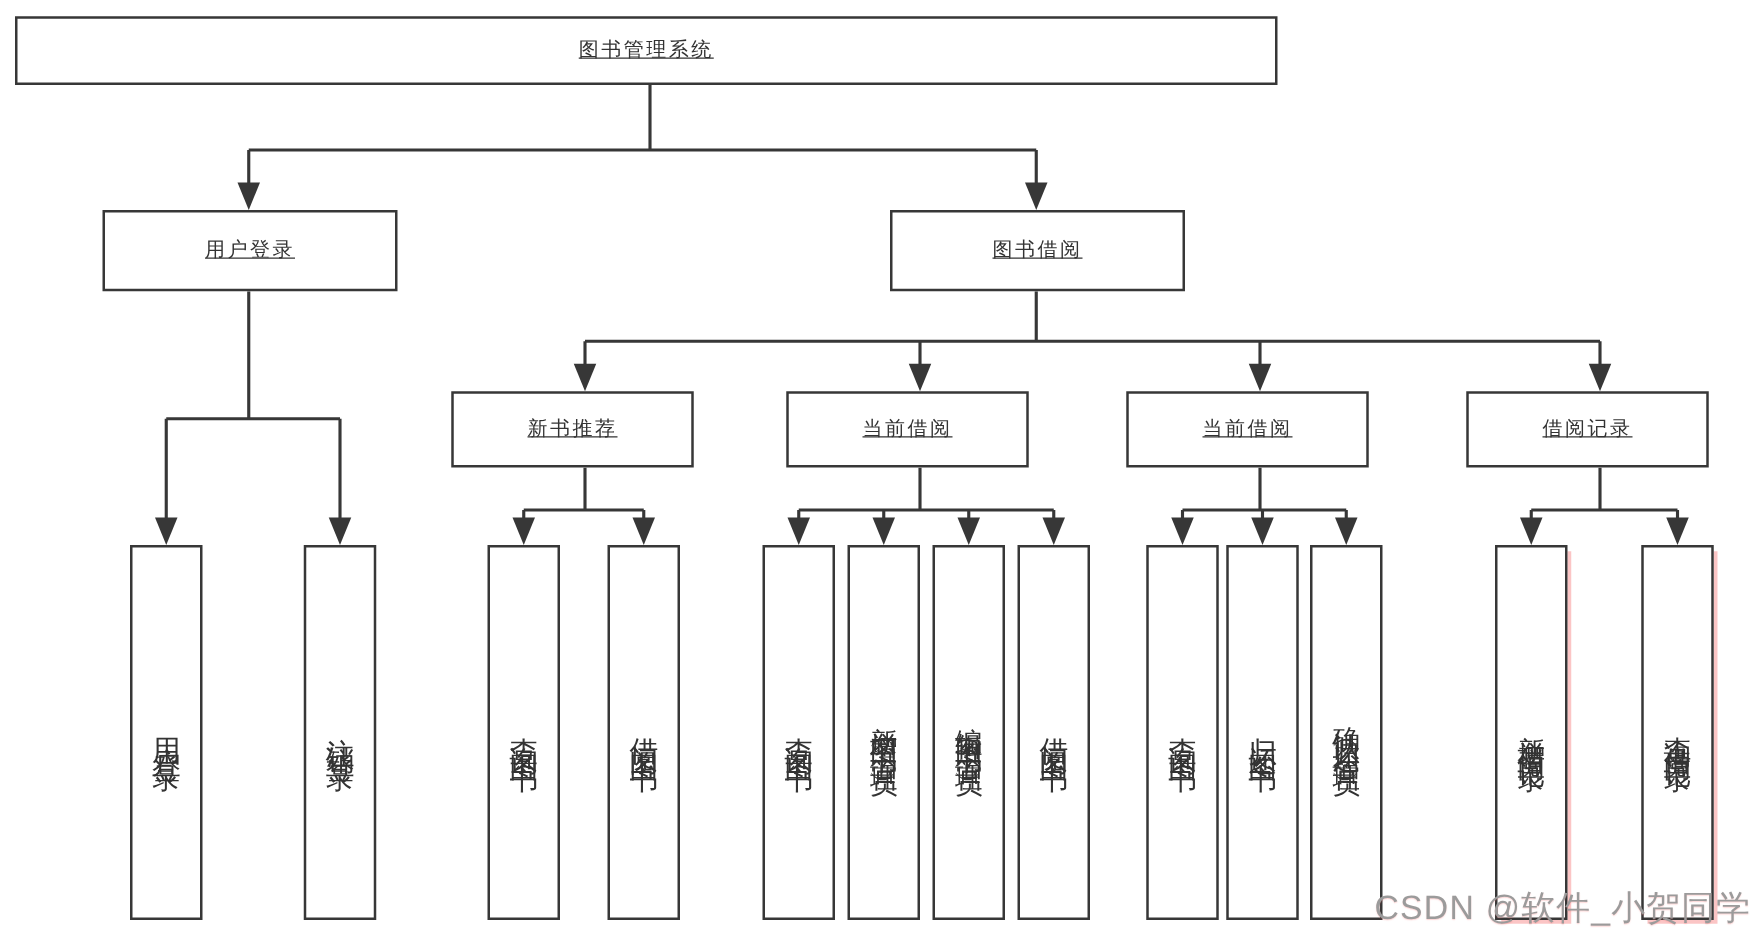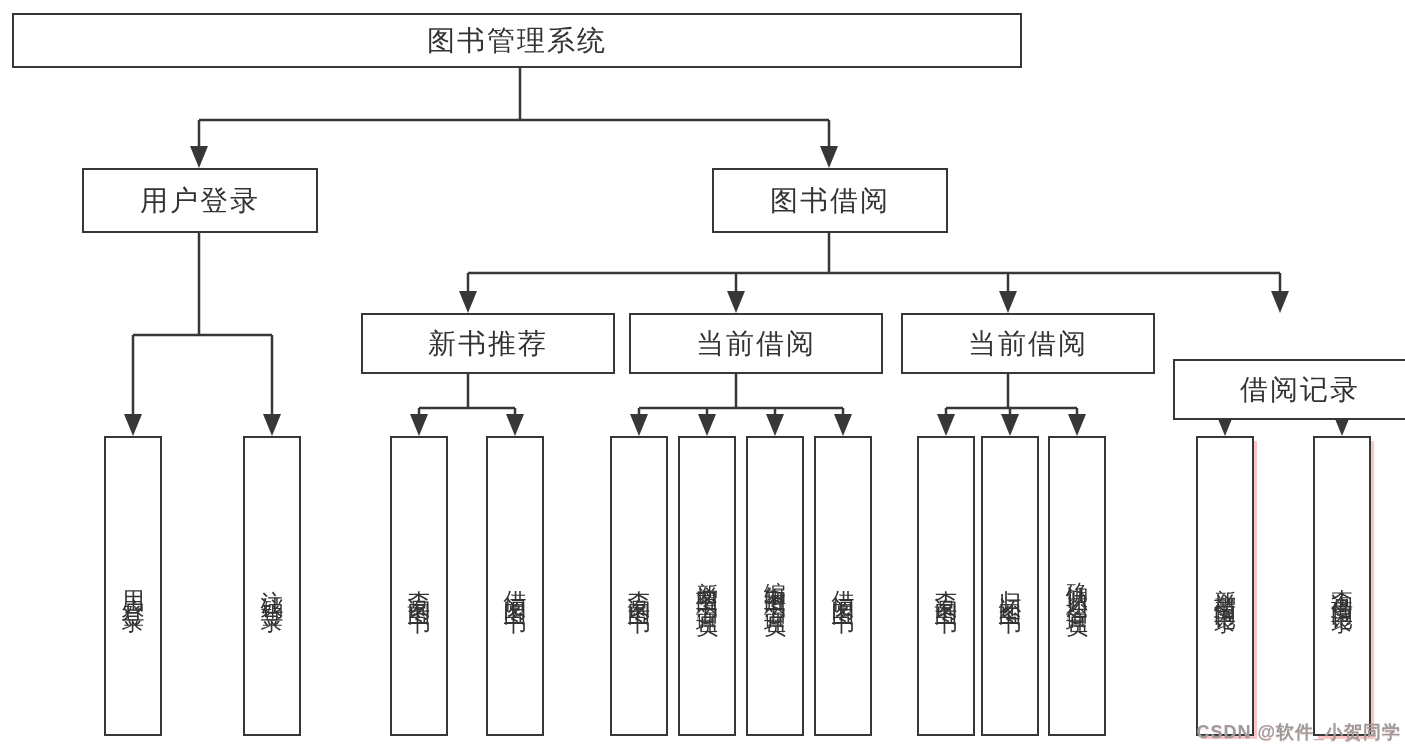--- a/index.html
+++ b/index.html
@@ -21,34 +21,35 @@
   .node {
     position: absolute;
     box-sizing: border-box;
     border: 2.5px solid #373737;
     background: #ffffff;
     display: flex;
     align-items: center;
     justify-content: center;
   }
   .hlabel {
-    font-size: 28px;
+    font-size: 16px;
     letter-spacing: 2px;
     color: #333333;
     white-space: nowrap;
+    text-decoration: underline;
   }
   .node-root  { left: 12px;  top: 13px;  width: 1010px; height: 55px; }
   .node-l2    { top: 168px;  width: 236px; height: 65px; }
   .node-l2.p1 { left: 82px; }
   .node-l2.p2 { left: 712px; }
-  .node-l3    { top: 313px;  width: 254px; height: 61px; }
+  .node-l3    { top: 313px;  width: 194px; height: 61px; }
   .node-l3.c1 { left: 361px; }
   .node-l3.c2 { left: 629px; }
   .node-l3.c3 { left: 901px; text-align: right; }
-  .node-l3.c4 { left: 1173px; margin-top: 46px; }
+  .node-l3.c4 { left: 1173px; }
   .leaf { top: 436px; width: 58px; height: 300px; }
   .vlabel {
     writing-mode: vertical-rl;
     font-size: 23px;
     letter-spacing: 7px;
     line-height: 1;
     color: #333333;
   }
   .leaf.long .vlabel { letter-spacing: 5px; font-size: 22px; }
   .leaf.x1  { left: 104px; }
@@ -62,26 +63,25 @@
   .leaf.x9  { left: 917px; }
   .leaf.x10 { left: 981px; }
   .leaf.x11 { left: 1048px; }
   .leaf.x12 { left: 1196px; }
   .leaf.x13 { left: 1313px; }
   .wm-shadow { box-shadow: 4px 4px 0 -1px rgba(246,110,110,0.40); }
   .watermark {
     position: absolute;
     right: 4px;
     bottom: 3px;
-    font-size: 18px;
+    font-size: 27px;
     letter-spacing: 1px;
     color: #9b9b9b;
     text-shadow: 0 1px 1px rgba(246,110,110,0.30);
     white-space: nowrap;
-    font-weight: bold;
   }
   svg path { stroke: #373737; stroke-width: 2.5; fill: none; }
   svg polygon { fill: #373737; stroke: none; }
 </style>
 </head>
 <body>
 
 <div class="stage">
 
   <svg class="connectors" viewBox="0 0 1405 747" xmlns="http://www.w3.org/2000/svg">

